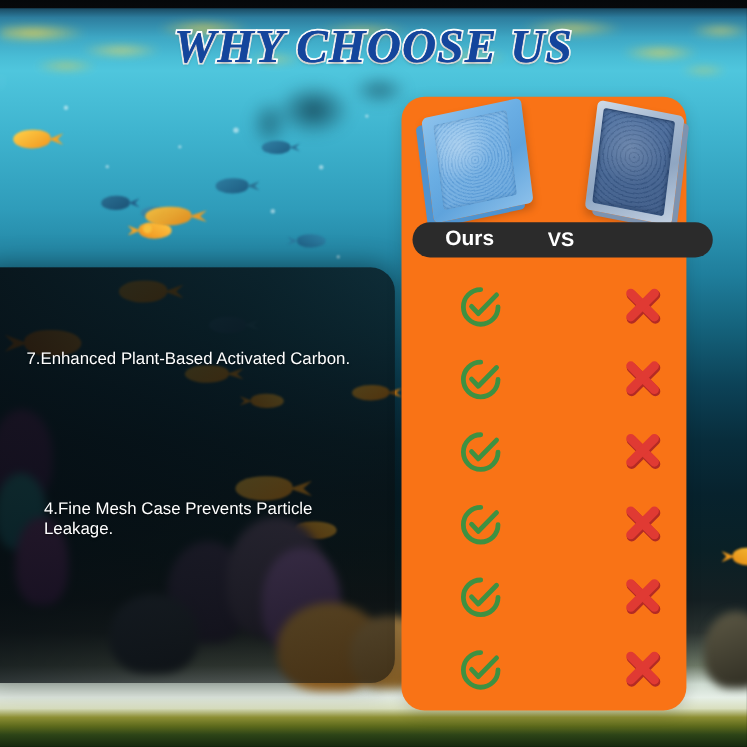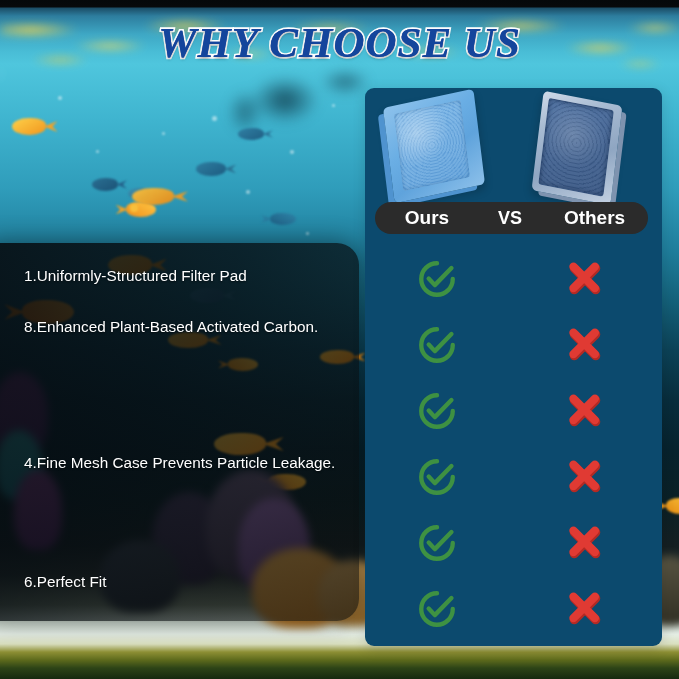--- a/index.html
+++ b/index.html
@@ -143,30 +143,30 @@
     font-size:15.3px;
     line-height:1.17;
     font-weight:400;
     text-shadow:0 1px 2px rgba(0,0,0,.55);
     position:absolute;
     left:46px; right:12px;
   }
   .feature.f1 { top:24px; }
   .feature.f2 { top:75px; }
   .feature.f3 { top:135px; }
-  .feature.f4 { top:211px; }
+  .feature.f4 { top:211px;margin-left:16px; }
   .feature.f5 { top:282px; }
   .feature.f6 { top:330px; }
 
   
   #compare-card {
     position:absolute; left:365px; top:88px;
-    width:297px; height:558px;
-    background:#0c4a6e;
-    border-radius:9px;
+    width:259px; height:558px;
+    background:#f97316;
+    border-radius:21px;
     box-shadow:0 3px 14px rgba(0,0,0,.14);
   }
 
   
   #products { position:absolute; left:0; top:0; width:297px; height:116px; }
 
   .pad { position:absolute; }
 
   
   #pad-ours {
@@ -341,43 +341,40 @@
   <div class="coral" style="left:238px; top:498px; width:72px; height:96px; background:linear-gradient(160deg,#9269ad,#4a2e60);"></div>
   <div class="coral" style="left:252px; top:548px; width:96px; height:80px; background:linear-gradient(160deg,#e0a54a,#a1641a);"></div>
   <div class="coral" style="left:318px; top:560px; width:70px; height:66px; background:linear-gradient(160deg,#caa05c,#8a5e20);"></div>
   <div class="coral" style="left:100px; top:540px; width:80px; height:72px; background:linear-gradient(160deg,#3a4250,#1b2028);"></div>
   <div class="coral" style="left:640px; top:556px; width:58px; height:70px; background:linear-gradient(160deg,#5e5a46,#2c2a20);"></div>
 
   <div id="title">WHY CHOOSE US</div>
   <div id="title-fill">WHY CHOOSE US</div>
 
   <div id="features">
-    <div class="feature f1">1.Uniformly-Structured Filter Pad</div>
-    <div class="feature f2">8.Enhanced Plant-Based Activated Carbon.</div>
+    <div class="feature f2">7.Enhanced Plant-Based Activated Carbon.</div>
     <div class="feature f4">4.Fine Mesh Case Prevents Particle Leakage.</div>
-    <div class="feature f6">6.Perfect Fit</div>
   </div>
 
   <div id="compare-card">
 
     <div id="products">
       <div class="pad" id="pad-ours">
         <div class="slab"></div>
         <div class="inner"></div>
       </div>
       <div class="pad" id="pad-others">
         <div class="slab"></div>
         <div class="inner"></div>
       </div>
     </div>
 
     <div id="vs-bar">
       <div class="ours">Ours</div>
       <div class="vs">VS</div>
-      <div class="others">Others</div>
     </div>
 
     <div id="rows">
 
       <div class="row">
         <div class="cell ok">
           <svg class="check-icon" viewBox="0 0 48 48">
             <path d="M24 6a18 18 0 1 0 0 36 18 18 0 0 0 18-18" fill="none" stroke="#3e9142" stroke-width="5" stroke-linecap="round"></path>
             <path d="M14.5 23.5 L21.5 31 L40.5 11.5" fill="none" stroke="#3e9142" stroke-width="5" stroke-linecap="round" stroke-linejoin="round"></path>
           </svg>

